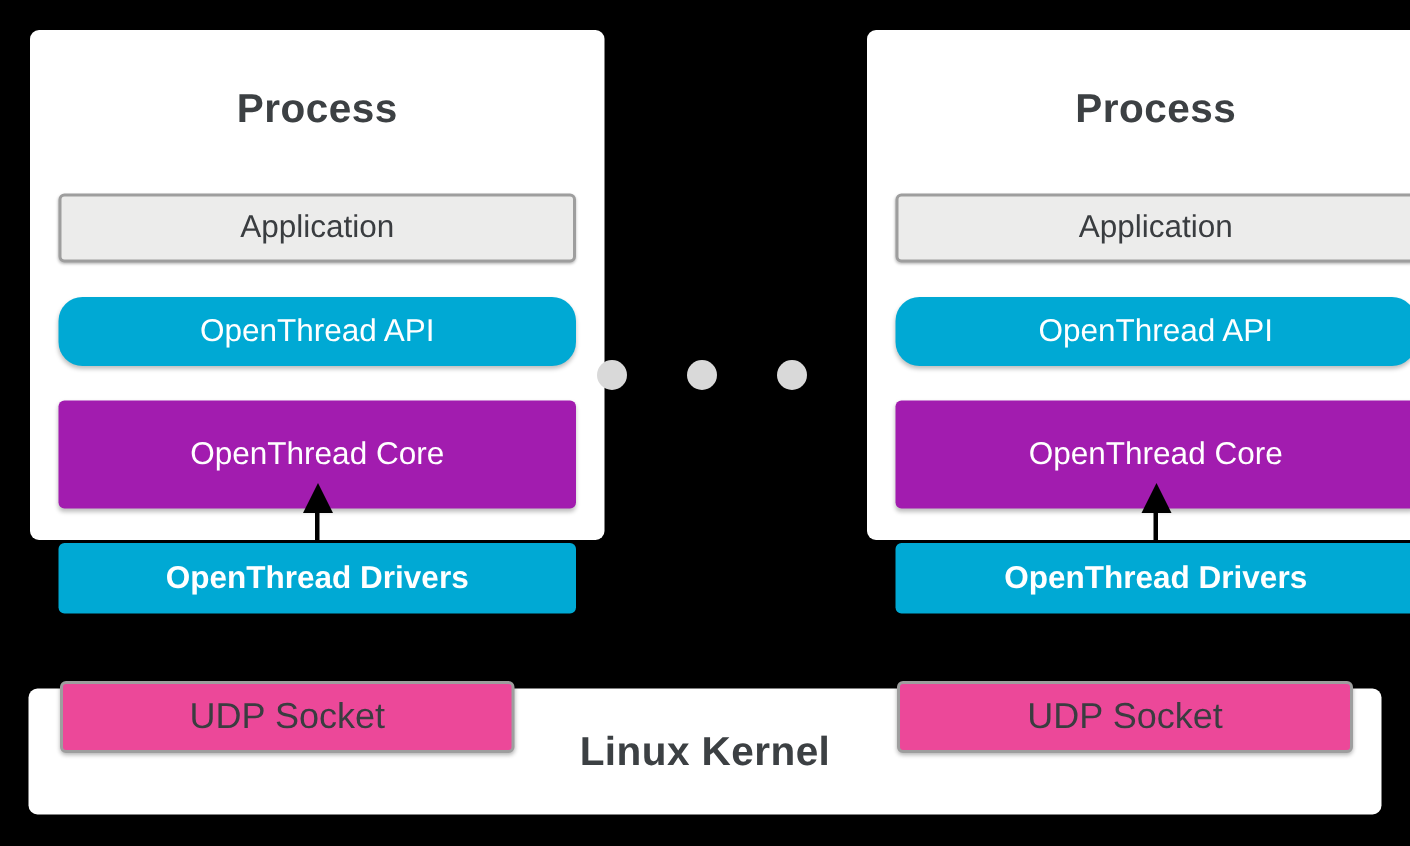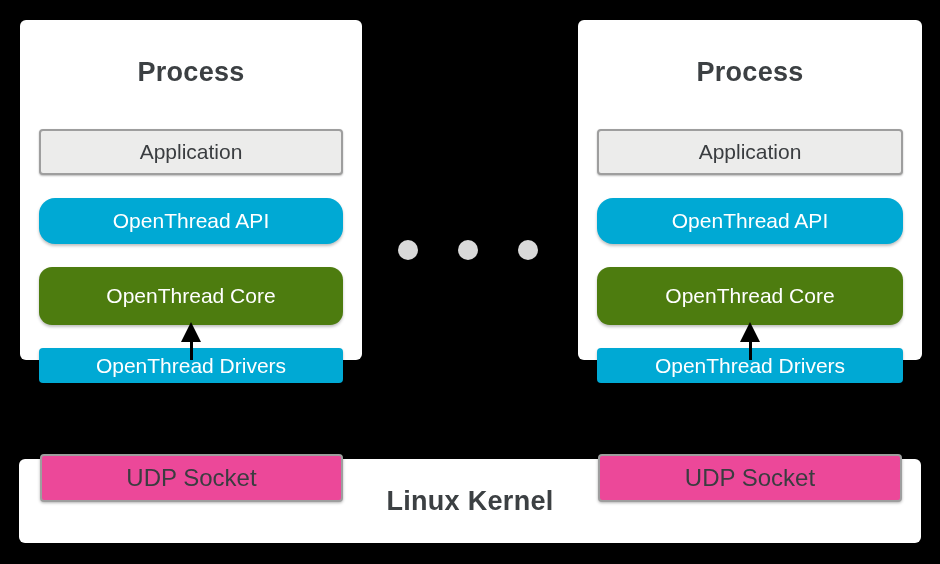--- a/index.html
+++ b/index.html
@@ -16,20 +16,21 @@
     overflow: hidden;
   }
 
   
   .process-card {
     position: absolute;
     top: 20px;
     height: 340px;
     background: #ffffff;
     border-radius: 6px;
+    padding-left: 41px;
   }
   .process-card.left  { left: 20px;  width: 342px; }
   .process-card.right { left: 578px; width: 344px; }
 
   .process-title {
     position: absolute;
     top: 37px;
     left: 0;
     width: 100%;
     margin: 0;
@@ -65,31 +66,31 @@
     box-shadow: 0 1px 2px rgba(0,0,0,0.28);
   }
   .layer.api {
     height: 46px;
     background: #00a9d4;
     color: #ffffff;
     box-shadow: 0 2px 3px rgba(0,0,0,0.25);
     border-radius: 16px;
   }
   .layer.core {
-    height: 58px;
-    background: #4d7c0f;
+    height: 72px;
+    background: #a21caf;
     color: #ffffff;
     box-shadow: 0 2px 3px rgba(0,0,0,0.25);
-    border-radius: 13px;
   }
   .layer.drivers {
-    height: 35px;
+    height: 47px;
     background: #00a9d4;
     color: #ffffff;
     box-shadow: 0 2px 3px rgba(0,0,0,0.25);
+    font-weight: bold;
   }
 
   
   .arrow {
     position: absolute;
     top: 302px;
     left: 50%;
     transform: translateX(-50%);
     display: flex;
     flex-direction: column;

